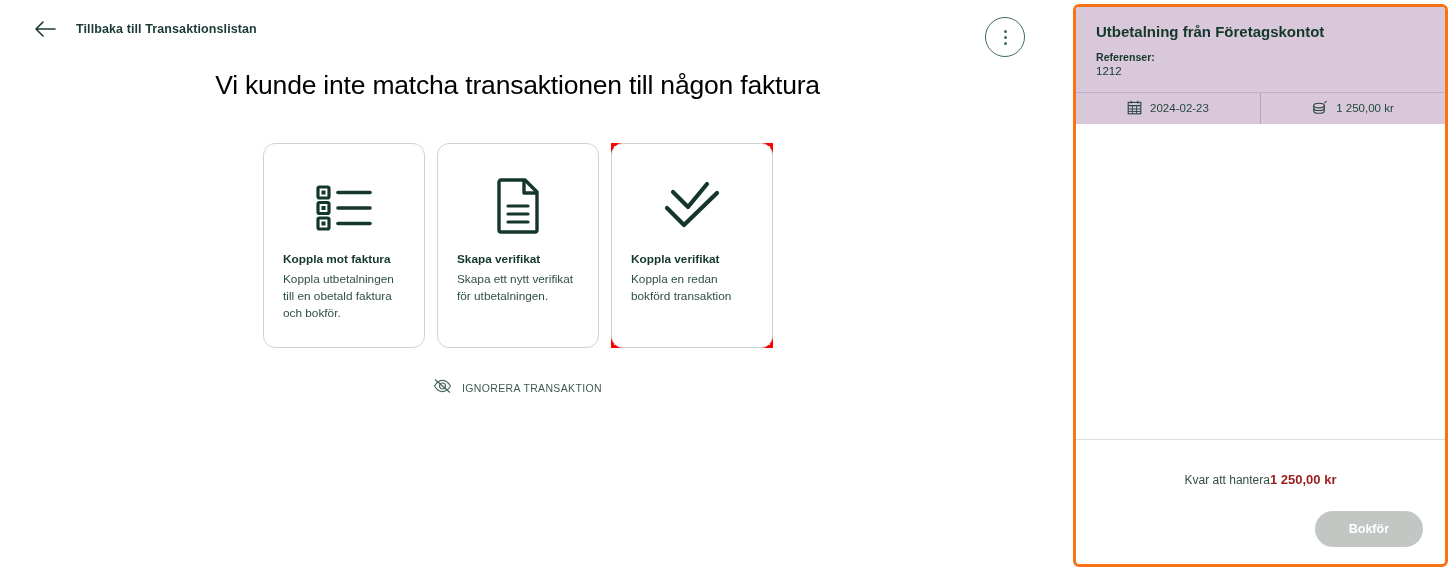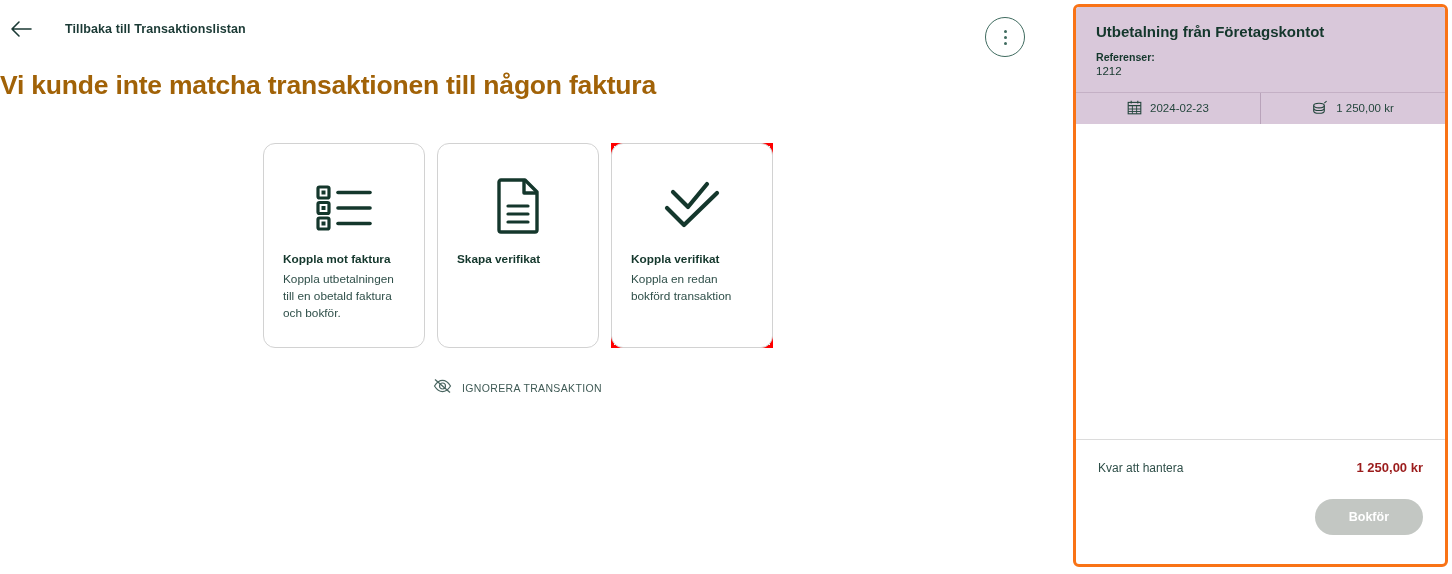--- a/index.html
+++ b/index.html
@@ -24,22 +24,22 @@
     width: 1070px;
     height: 574px;
     background: #ffffff;
   }
 
   .backbar {
     position: absolute;
     left: 0; top: 16px;
     display: flex;
     align-items: center;
-    gap: 31px;
-    padding-left: 8px;
+    gap: 18px;
+    padding-left: 32px;
   }
   .back-arrow {
     width: 26px; height: 26px;
     display: flex; align-items: center; justify-content: center;
     cursor: pointer;
   }
   .back-label {
     font-size: 12.5px;
     font-weight: bold;
     color: #1b3a35;
@@ -57,23 +57,24 @@
     cursor: pointer;
     background: #fff;
   }
   .kebab .dots { display:flex; flex-direction:column; gap:3px; align-items:center; }
   .kebab .dots i { width:3px; height:3px; background:#3f6b5f; border-radius:50%; display:block; }
 
   .headline {
     position: absolute;
     left: 0; top: 70px;
     width: 1035px;
+    text-align: center;
     font-size: 26.5px;
-    font-weight: bold;
-    color: #a16207;
+    font-weight: normal;
+    color: #000000;
     letter-spacing: -0.2px;
   }
 
   .cards {
     position: absolute;
     left: 263px; top: 143px;
     display: flex;
     align-items: flex-start;
     gap: 12px;
   }
@@ -186,22 +187,23 @@
 
   .panel-body { flex: 1; background: #fff; }
 
   .panel-foot {
     border-top: 1px solid #dcdcdc;
     padding: 20px 22px 18px 22px;
     height: 125px;
   }
   .foot-row {
     display: flex;
-    justify-content: space-between;
+    justify-content: center;
     align-items: baseline;
+    margin-top: 12px;
   }
   .foot-label { font-size: 12px; color: #2f4f49; }
   .foot-amount { font-size: 13px; font-weight: bold; color: #9b1c1c; }
   .foot-btn-row { display: flex; justify-content: flex-end; margin-top: 24px; }
   .btn-bokfor {
     background: #c3c7c3;
     color: #ffffff;
     border: none;
     border-radius: 22px;
     font-size: 12.5px;
@@ -269,20 +271,21 @@
             <path d="M14 5 H38 L50 17 V55 a2 2 0 0 1 -2 2 H14 a2 2 0 0 1 -2 -2 V7 a2 2 0 0 1 2 -2 Z" fill="none" stroke="#14372c" stroke-width="3.4" stroke-linejoin="round"></path>
             <path d="M37 5 V18 H50" fill="none" stroke="#14372c" stroke-width="3.4" stroke-linejoin="round"></path>
             <g stroke="#14372c" stroke-width="3.2" stroke-linecap="round">
               <line x1="21" y1="31" x2="41" y2="31"></line>
               <line x1="21" y1="39" x2="41" y2="39"></line>
               <line x1="21" y1="47" x2="41" y2="47"></line>
             </g>
           </svg>
         </div>
         <div class="card-title">Skapa verifikat</div>
+        <div class="card-desc">Skapa ett nytt verifikat för utbetalningen.</div>
       </div>
 
       <div class="card-sel-wrap">
         <div class="card">
           <div class="card-icon">
             <svg width="66" height="62" viewBox="0 0 66 62">
               <g fill="none" stroke="#14372c" stroke-width="4.2" stroke-linecap="round" stroke-linejoin="round">
                 <polyline points="14,17 29,32 48,9"></polyline>
                 <polyline points="8,33 25,50 58,18"></polyline>
               </g>

